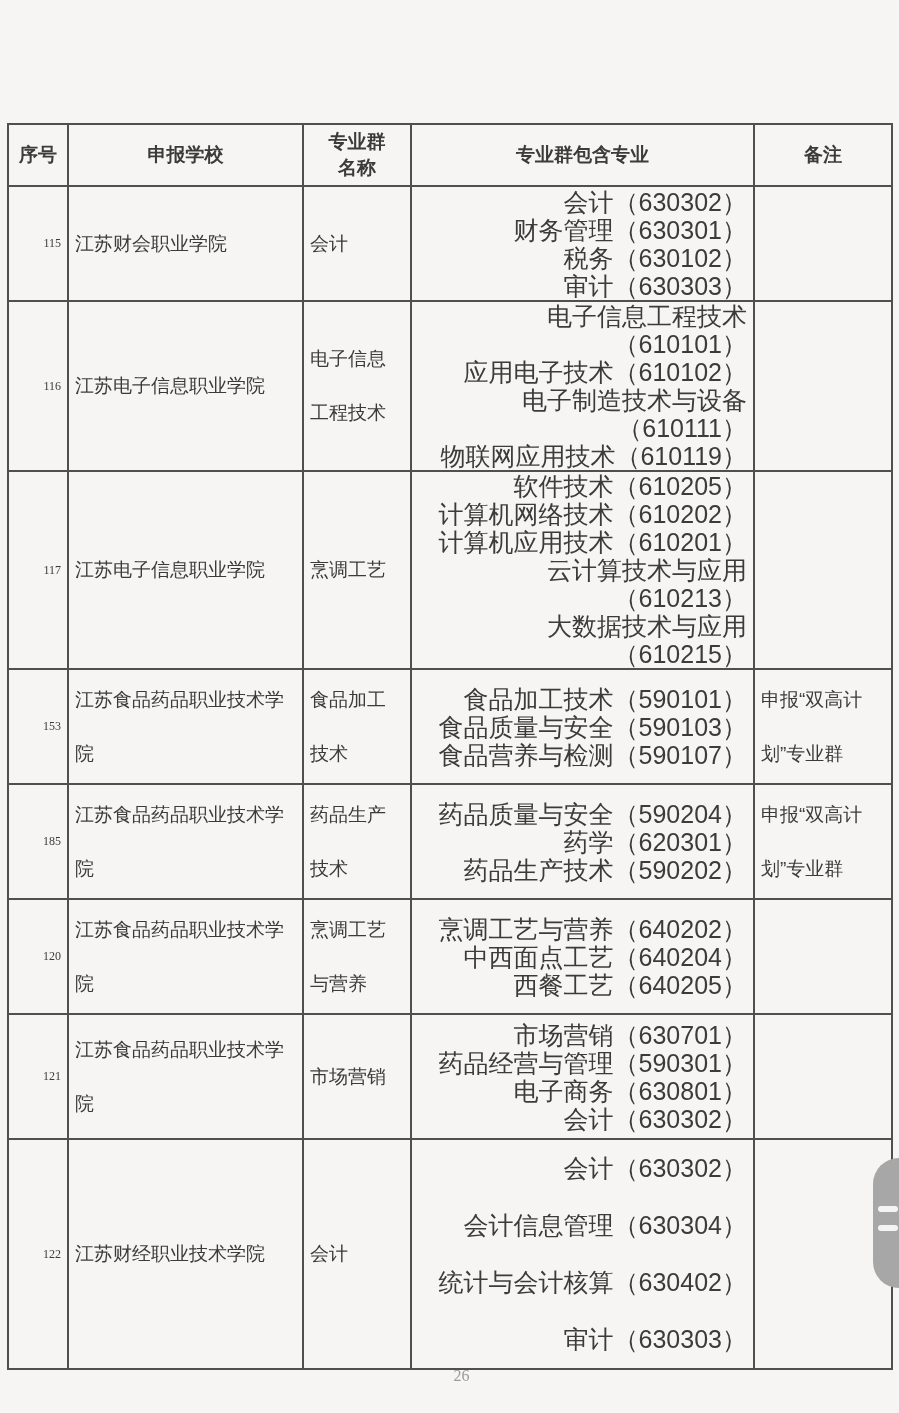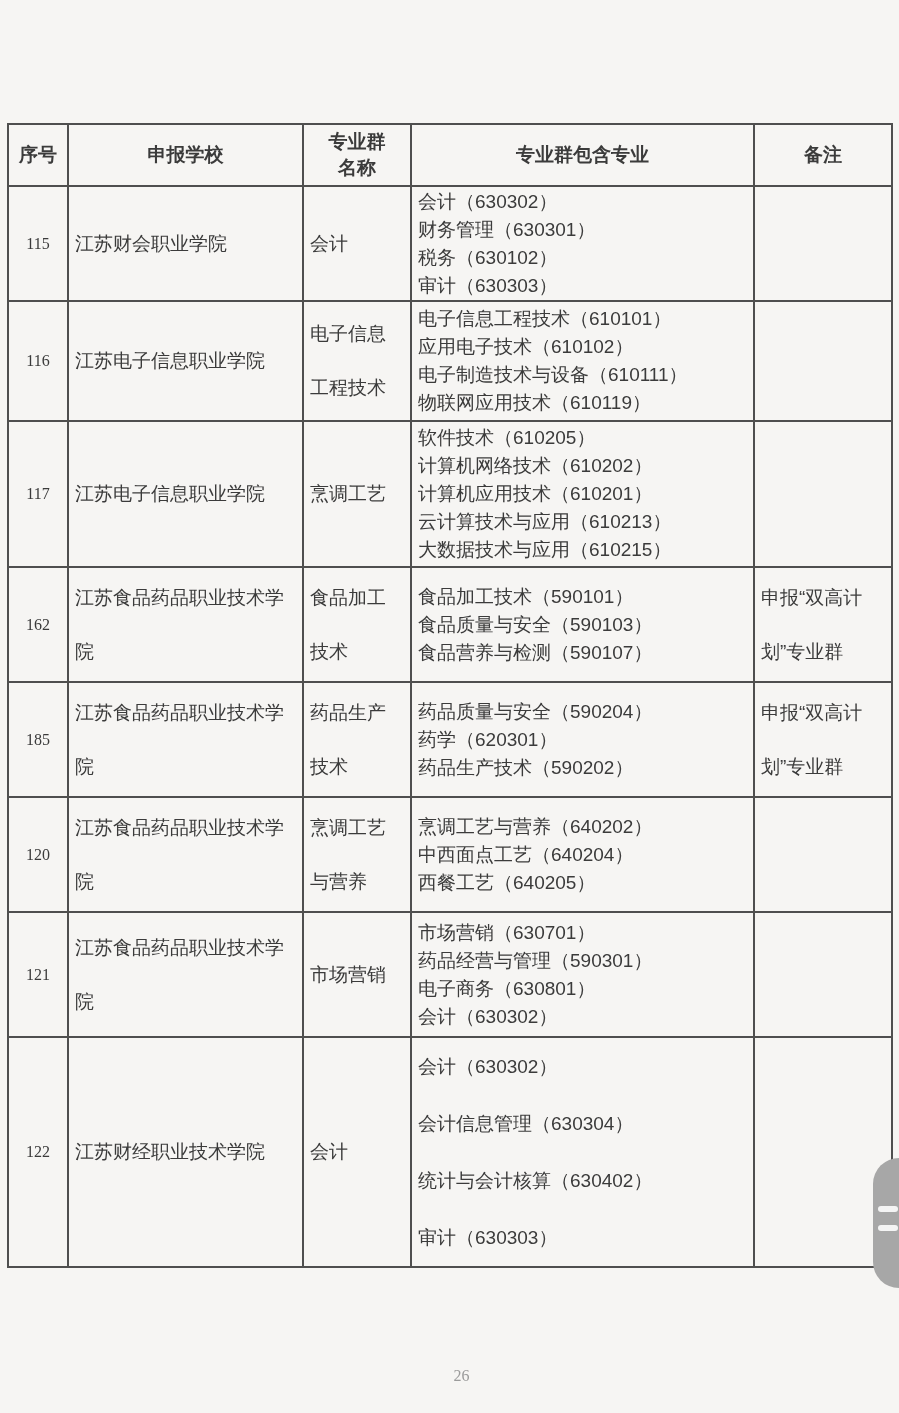--- a/index.html
+++ b/index.html
@@ -49,31 +49,31 @@
   .doc-table tbody tr:nth-child(2){height:120px;}
   .doc-table tbody tr:nth-child(3){height:146px;}
   .doc-table tbody tr:nth-child(4){height:115px;}
   .doc-table tbody tr:nth-child(5){height:115px;}
   .doc-table tbody tr:nth-child(6){height:115px;}
   .doc-table tbody tr:nth-child(7){height:125px;}
   .doc-table tbody tr:nth-child(8){height:230px;}
 
   .cell-no{
     font-family:"Liberation Serif", serif;
-    font-size:16px;
-    text-align:center;
+    font-size:12px;
+    text-align:right;
   }
   .cell-school,.cell-group,.cell-remark{
     font-size:19px;
     text-align:left;
     line-height:54px;
   }
   .cell-majors{
-    font-size:19px;
-    text-align:left;
+    font-size:25px;
+    text-align:right;
     line-height:28px;
     padding-left:10px;
   }
   .doc-table tbody tr:nth-child(8) .cell-majors{
     line-height:57px;
   }
   .page-number{
     position:absolute;
     left:12px;
     top:1367px;
@@ -161,21 +161,21 @@
       <td class="cell-group">烹调工艺</td>
       <td class="cell-majors">软件技术（610205）
 计算机网络技术（610202）
 计算机应用技术（610201）
 云计算技术与应用（610213）
 大数据技术与应用（610215）</td>
       <td class="cell-remark"></td>
     </tr>
 
     <tr>
-      <td class="cell-no">162</td>
+      <td class="cell-no">153</td>
       <td class="cell-school">江苏食品药品职业技术学
 院</td>
       <td class="cell-group">食品加工
 技术</td>
       <td class="cell-majors">食品加工技术（590101）
 食品质量与安全（590103）
 食品营养与检测（590107）</td>
       <td class="cell-remark">申报“双高计
 划”专业群</td>
     </tr>

